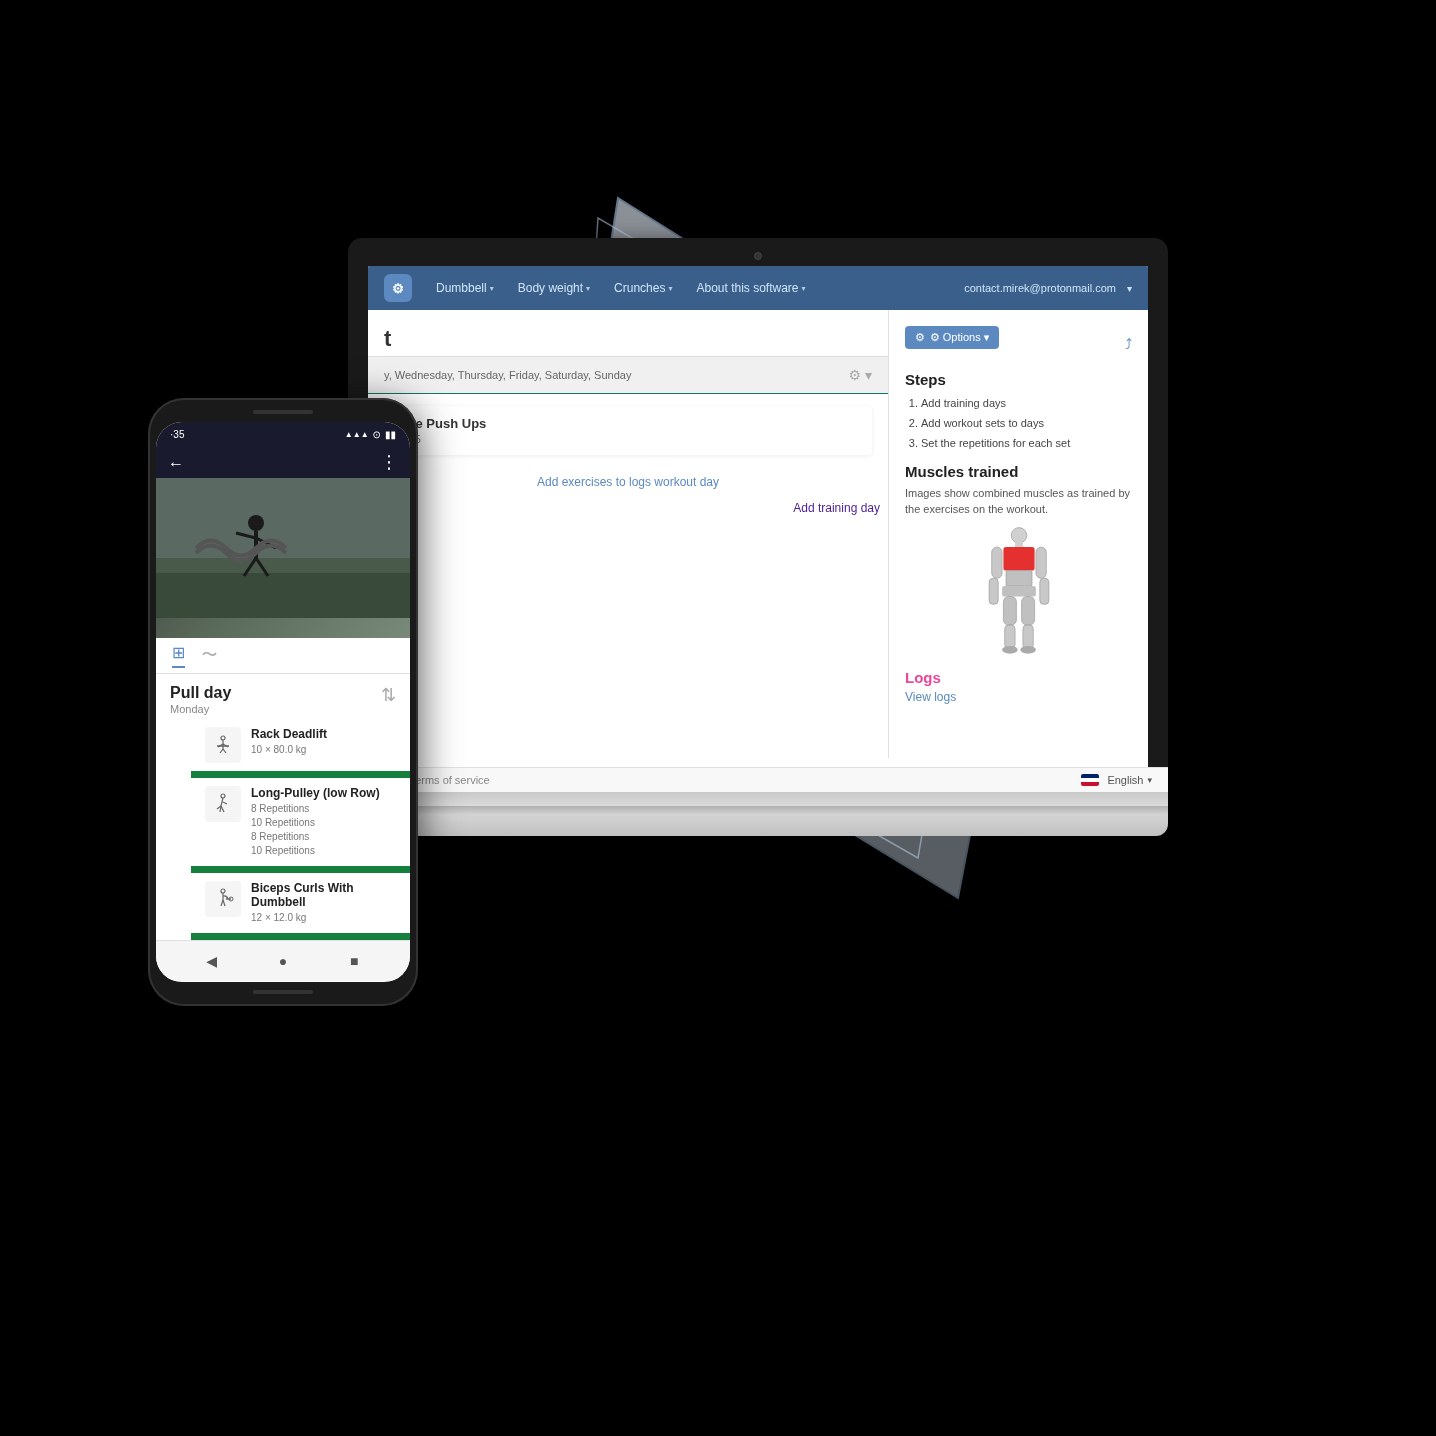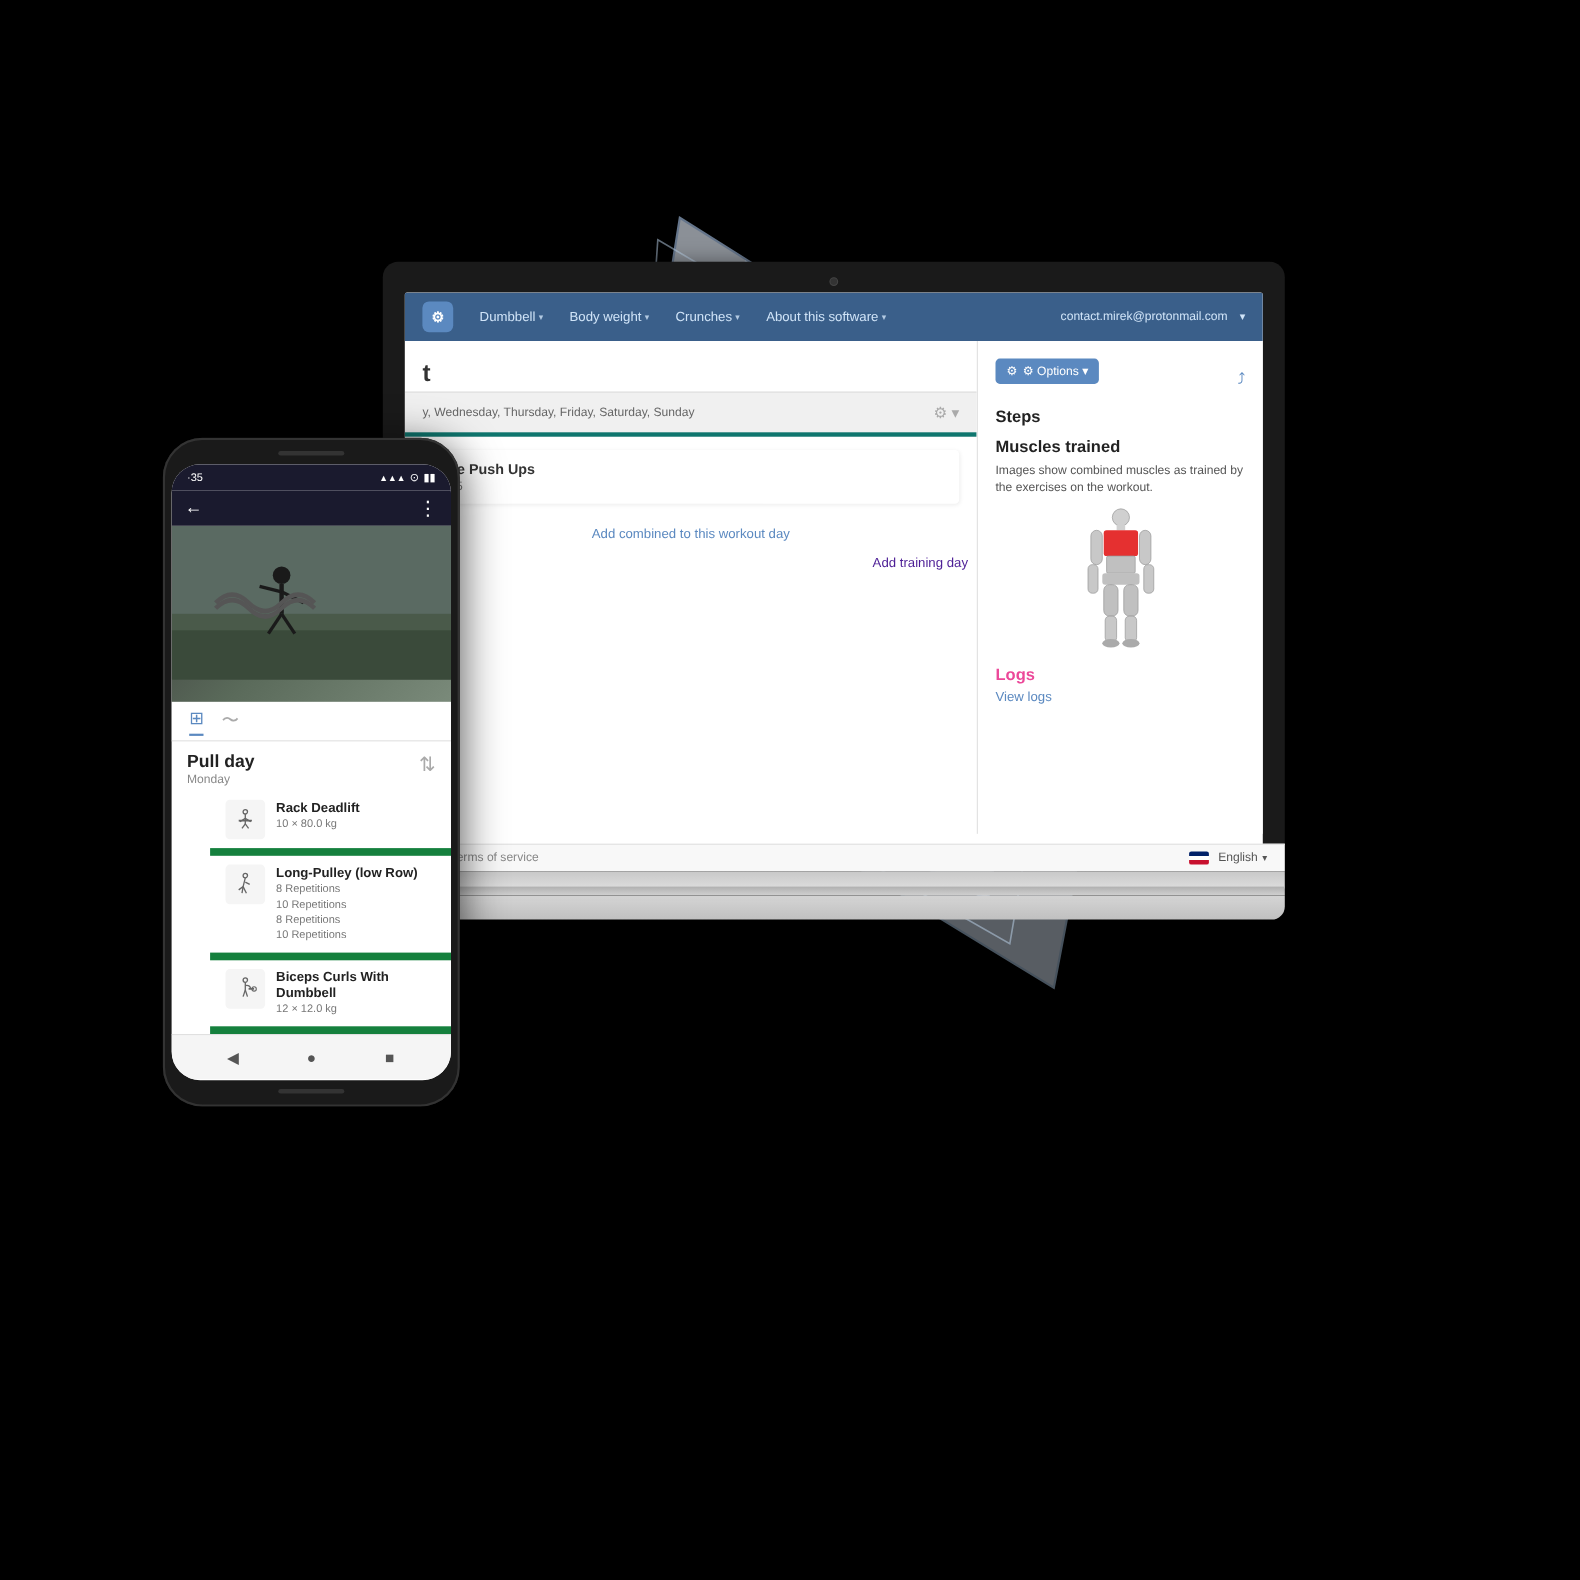--- a/index.html
+++ b/index.html
@@ -129,21 +129,21 @@
 
     .workout-days-row {
       background: #f0f0f0;
       padding: 10px 16px;
       font-size: 11px;
       color: #666;
       display: flex;
       align-items: center;
       justify-content: space-between;
       border-top: 1px solid #ddd;
-      border-bottom: 4px solid #0f766e;
+      border-bottom: 1px solid #0f766e;
     }
 
     .workout-exercise-block {
       background: #fff;
       margin: 12px 16px;
       padding: 10px 12px;
       border-radius: 4px;
       box-shadow: 0 1px 4px rgba(0,0,0,0.08);
     }
 
@@ -535,34 +535,39 @@
               <div style="padding: 16px 16px 4px 16px; font-size:22px; font-weight:bold; color:#333;">t</div>
               <div class="workout-days-row">
                 <span>y, Wednesday, Thursday, Friday, Saturday, Sunday</span>
                 <span style="color:#aaa;font-size:14px;">⚙ ▾</span>
               </div>
 
               <div class="workout-exercise-block">
                 <div class="exercise-name">Pike Push Ups</div>
                 <div class="exercise-sets">3 × 5</div>
               </div>
-              <div class="add-exercise-link">Add combined to this workout day</div>
+              <div class="add-exercise-link">Add exercises to logs workout day</div>
               <div class="add-training-link">Add training day</div>
             </div>
 
             <div class="app-sidebar">
               <div style="display:flex;align-items:center;justify-content:space-between;margin-bottom:10px;">
                 <div class="options-btn">
                   <span>⚙</span>
                   <span>⚙ Options ▾</span>
                 </div>
                 <span class="share-icon">⤴</span>
               </div>
 
               <div class="sidebar-section-title">Steps</div>
+              <ol class="steps-list">
+                <li>Add training days</li>
+                <li>Add workout sets to days</li>
+                <li>Set the repetitions for each set</li>
+              </ol>
 
               <div class="sidebar-section-title">Muscles trained</div>
               <div class="muscles-text">Images show combined muscles as trained by the exercises on the workout.</div>
 
               <div style="text-align:center;margin-bottom:10px;">
                 <svg class="body-svg" viewBox="0 0 60 100" xmlns="http://www.w3.org/2000/svg">
 
                   <circle cx="30" cy="8" r="6" fill="#d0d0d0" stroke="#999" stroke-width="0.5"></circle>
 
                   <rect x="27" y="13" width="6" height="4" fill="#d0d0d0"></rect>

